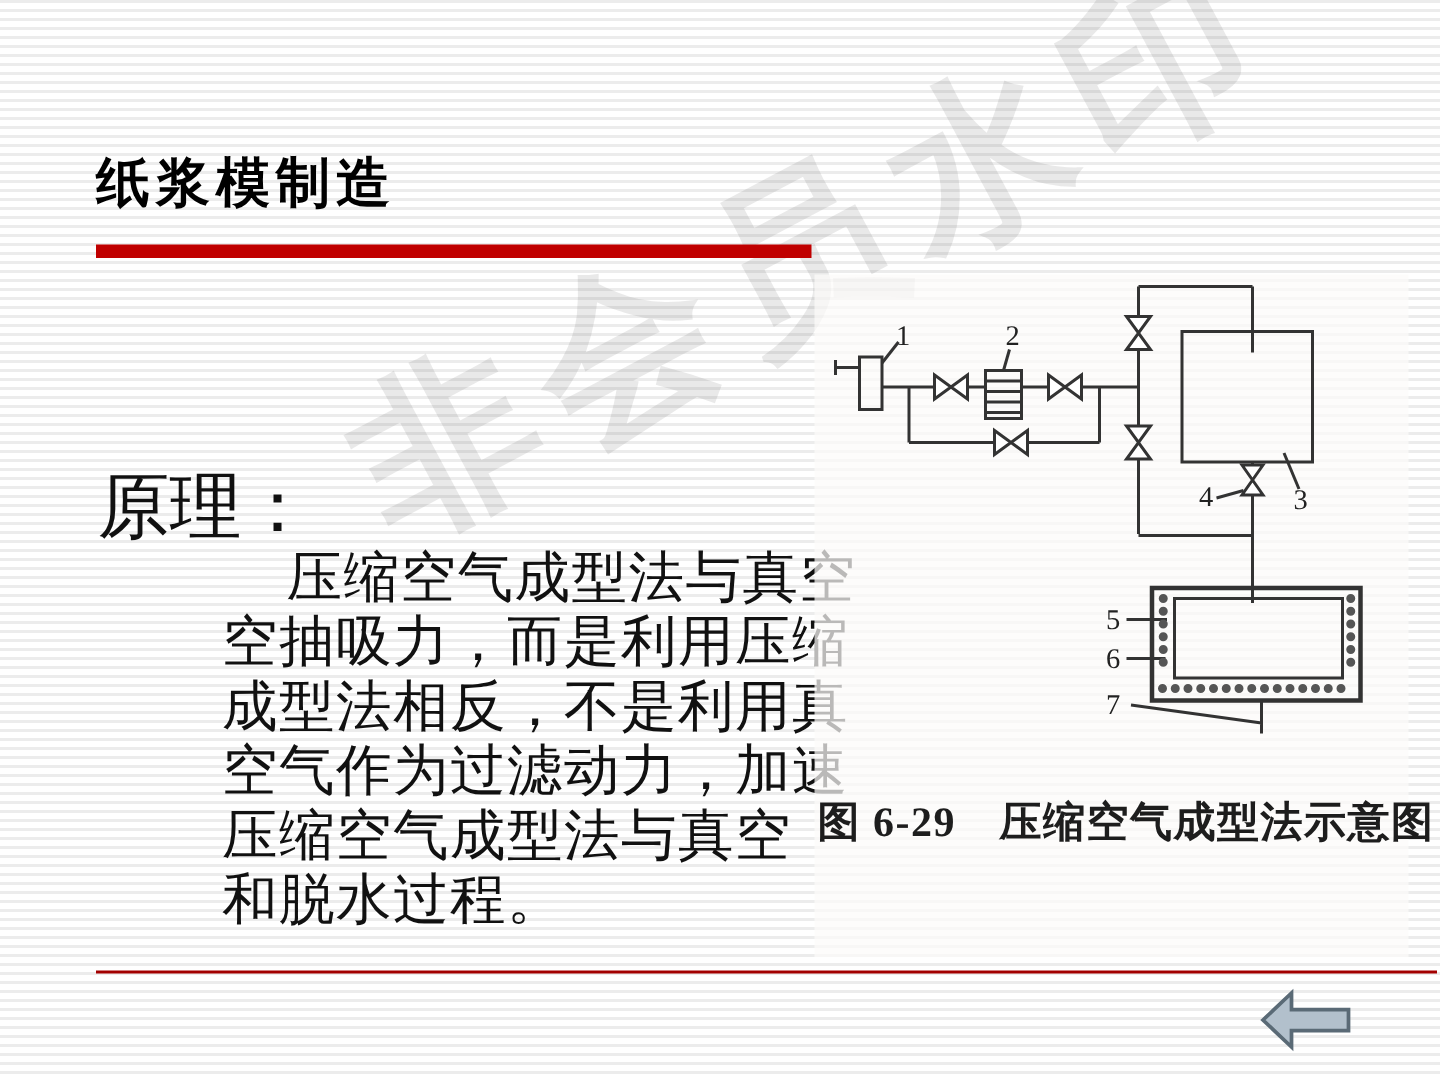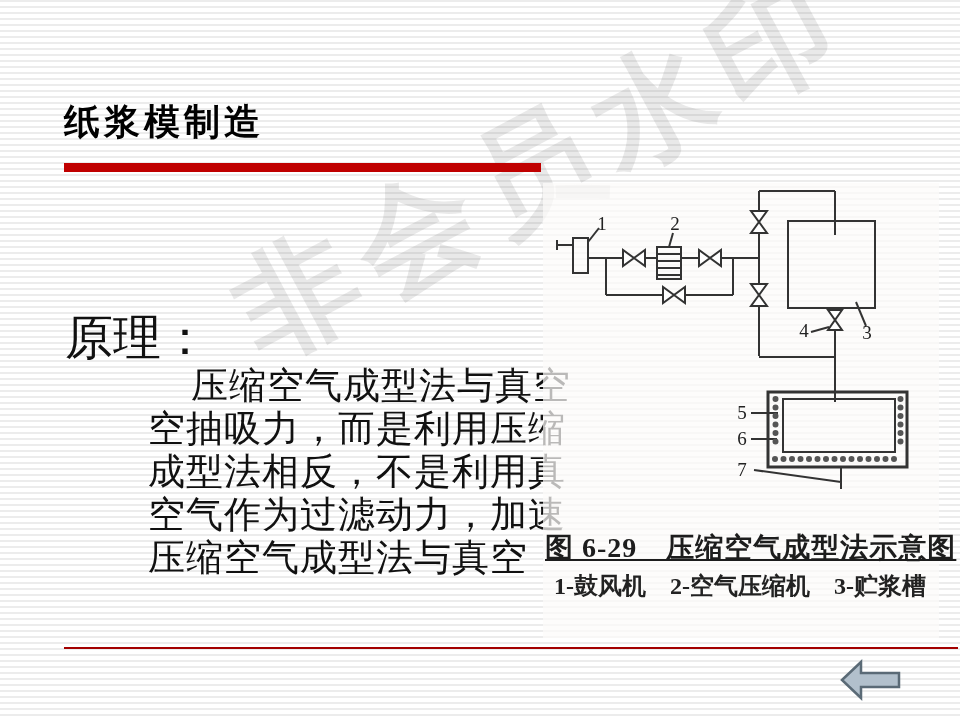--- a/index.html
+++ b/index.html
@@ -19,21 +19,21 @@
     font-size:36px; font-weight:bold; color:#000; letter-spacing:4px; white-space:nowrap;
   }
   .title-rule{position:absolute; left:64px; top:163px; width:477px; height:9px; z-index:2;}
   .subtitle{position:absolute; left:65px; top:191px; z-index:2; font-size:38px; letter-spacing:2px; color:#111; white-space:nowrap;}
   .principle{position:absolute; left:65px; top:306px; z-index:2; font-size:48px; color:#111; white-space:nowrap;}
   .bodytext{position:absolute; left:120px; top:364px; z-index:2; font-size:37px; line-height:43px; letter-spacing:1px; color:#111;}
   .bodytext .bline{white-space:nowrap;margin-left:28px;}
   .bodytext .indent{text-indent:43px;}
   .figure-bg{position:absolute; left:543px; top:183px; width:396px; height:455px; z-index:2; background:rgba(252,251,249,0.72);}
   .figure-svg{position:absolute; left:545px; top:186px; z-index:3;}
-  .fig-caption{position:absolute; left:545px; top:529px; width:390px; z-index:3; text-align:center; font-size:28px; font-weight:600; letter-spacing:1px; color:#1d1d1d; white-space:nowrap;text-decoration:underline;}
+  .fig-caption{position:absolute; left:545px; top:529px; width:390px; z-index:3; text-align:center; font-size:28px; font-weight:600; letter-spacing:1px; color:#1d1d1d; white-space:nowrap;}
   .fig-legend1{position:absolute; left:545px; top:570px; width:390px; z-index:3; text-align:center; font-size:24px; font-weight:600; color:#222; white-space:nowrap;}
   .fig-legend2{position:absolute; left:545px; top:605px; width:390px; z-index:3; text-align:center; font-size:24px; font-weight:600; color:#222; white-space:nowrap;}
   .bottom-rule{position:absolute; left:64px; top:647px; width:894px; height:2px; z-index:2;}
   .back-arrow{position:absolute; left:836px; top:657px; z-index:3; cursor:pointer;}
   svg text{font-family:"Liberation Serif","DejaVu Serif",serif;}
 </style>
 </head>
 <body>
 
 <div class="slide">
@@ -44,20 +44,21 @@
   <div class="title-rule" id="titleRule" style="background: rgb(192, 0, 0);"></div>
 
   <div class="principle">原理：</div>
 
   <div class="bodytext">
     <div class="bline indent">压缩空气成型法与真空</div>
     <div class="bline">空抽吸力，而是利用压缩</div>
     <div class="bline">成型法相反，不是利用真</div>
     <div class="bline">空气作为过滤动力，加速</div>
     <div class="bline">压缩空气成型法与真空</div>
+    <div class="bline">和脱水过程。</div>
   </div>
 
   <div class="figure-bg"></div>
 
   <svg class="figure-svg" width="390" height="330" viewBox="0 0 390 330">
     <g stroke="#333" stroke-width="2" fill="none">
 
       <path d="M12,59 H28 M12,54 V64"></path>
       <rect x="28" y="52" width="15" height="35"></rect>
       <path d="M43,56 L54,42"></path>
@@ -106,21 +107,20 @@
       <text x="130" y="44">2</text>
       <text x="322" y="153">3</text>
       <text x="259" y="151">4</text>
       <text x="197" y="233">5</text>
       <text x="197" y="259">6</text>
       <text x="197" y="290">7</text>
     </g>
   </svg>
 
   <div class="fig-caption">图 6-29　压缩空气成型法示意图</div>
-  <div class="fig-legend1">1-鼓风机　2-空气压缩机　3-贮浆槽</div>
 
   <div class="bottom-rule" id="bottomRule" style="background: rgb(163, 0, 0);"></div>
 
   <svg class="back-arrow" width="70" height="46" viewBox="0 0 70 46">
     <polygon id="arrowShape" points="6,23 25,5 25,16 63,16 63,30 25,30 25,41" stroke-width="2.5" stroke-linejoin="miter" fill="#B2C0CC" stroke="#5A6A76"></polygon>
   </svg>
 
 </div>
 
 </body></html>

